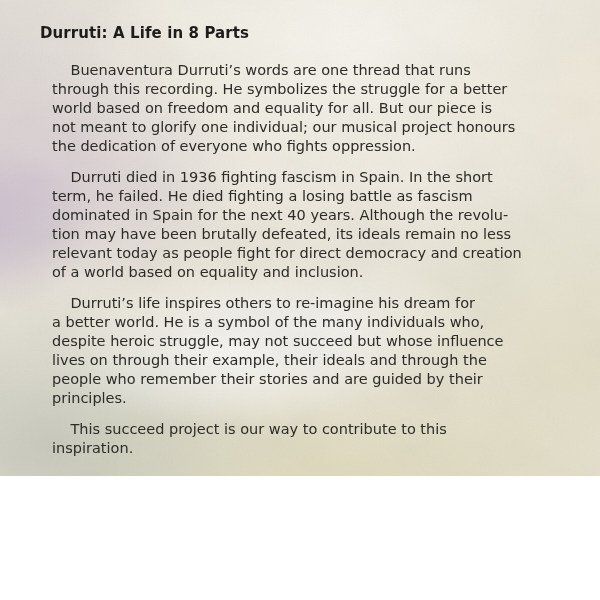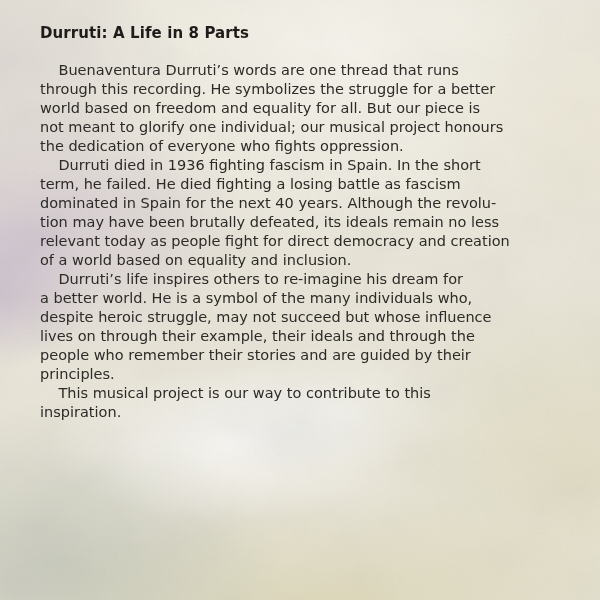--- a/index.html
+++ b/index.html
@@ -3,21 +3,21 @@
 <meta charset="utf-8">
 <style>
   html, body {
     margin: 0;
     padding: 0;
     background: #ffffff;
   }
   .page {
     position: relative;
     width: 600px;
-    height: 600px;
+    height: 476px;
     overflow: hidden;
     background-color: #e9e5d8;
     
     background-image:
       radial-gradient(ellipse 260px 110px at 38% 74%, rgba(252,252,250,0.75), rgba(252,252,250,0) 70%),
       radial-gradient(ellipse 220px 90px  at 55% 68%, rgba(248,248,244,0.55), rgba(248,248,244,0) 70%),
       radial-gradient(ellipse 170px 70px  at 47% 71%, rgba(150,160,175,0.18), rgba(150,160,175,0) 70%),
       radial-gradient(ellipse 300px 190px at 6% 38%,  rgba(188,170,200,0.45), rgba(188,170,200,0) 70%),
       radial-gradient(ellipse 160px 120px at -3% 48%, rgba(165,145,190,0.40), rgba(165,145,190,0) 70%),
       radial-gradient(ellipse 240px 160px at 2% 10%,  rgba(200,192,202,0.35), rgba(200,192,202,0) 70%),
@@ -45,21 +45,21 @@
   }
   .title {
     margin: 0 0 18px 0;
     font-size: 15px;
     font-weight: bold;
     color: #1e1c1a;
     letter-spacing: 0.1px;
     white-space: pre;
   }
   .para {
-    margin: 0;
+    margin: 12px;
     white-space: pre;
   }
   .credits {
     margin: 15px 0 0 0;
     white-space: pre;
   }
 </style>
 </head>
 <body>
 
@@ -94,17 +94,17 @@
 relevant today as people fight for direct democracy and creation
 of a world based on equality and inclusion.</p>
 
     <p class="para">    Durruti’s life inspires others to re-imagine his dream for
 a better world. He is a symbol of the many individuals who,
 despite heroic struggle, may not succeed but whose influence
 lives on through their example, their ideals and through the
 people who remember their stories and are guided by their
 principles.</p>
 
-    <p class="para">    This musical project is our way to contribute to this
+    <p class="para">    This succeed project is our way to contribute to this
 inspiration.</p>
 
   </div>
 </div>
 
 </body></html>

